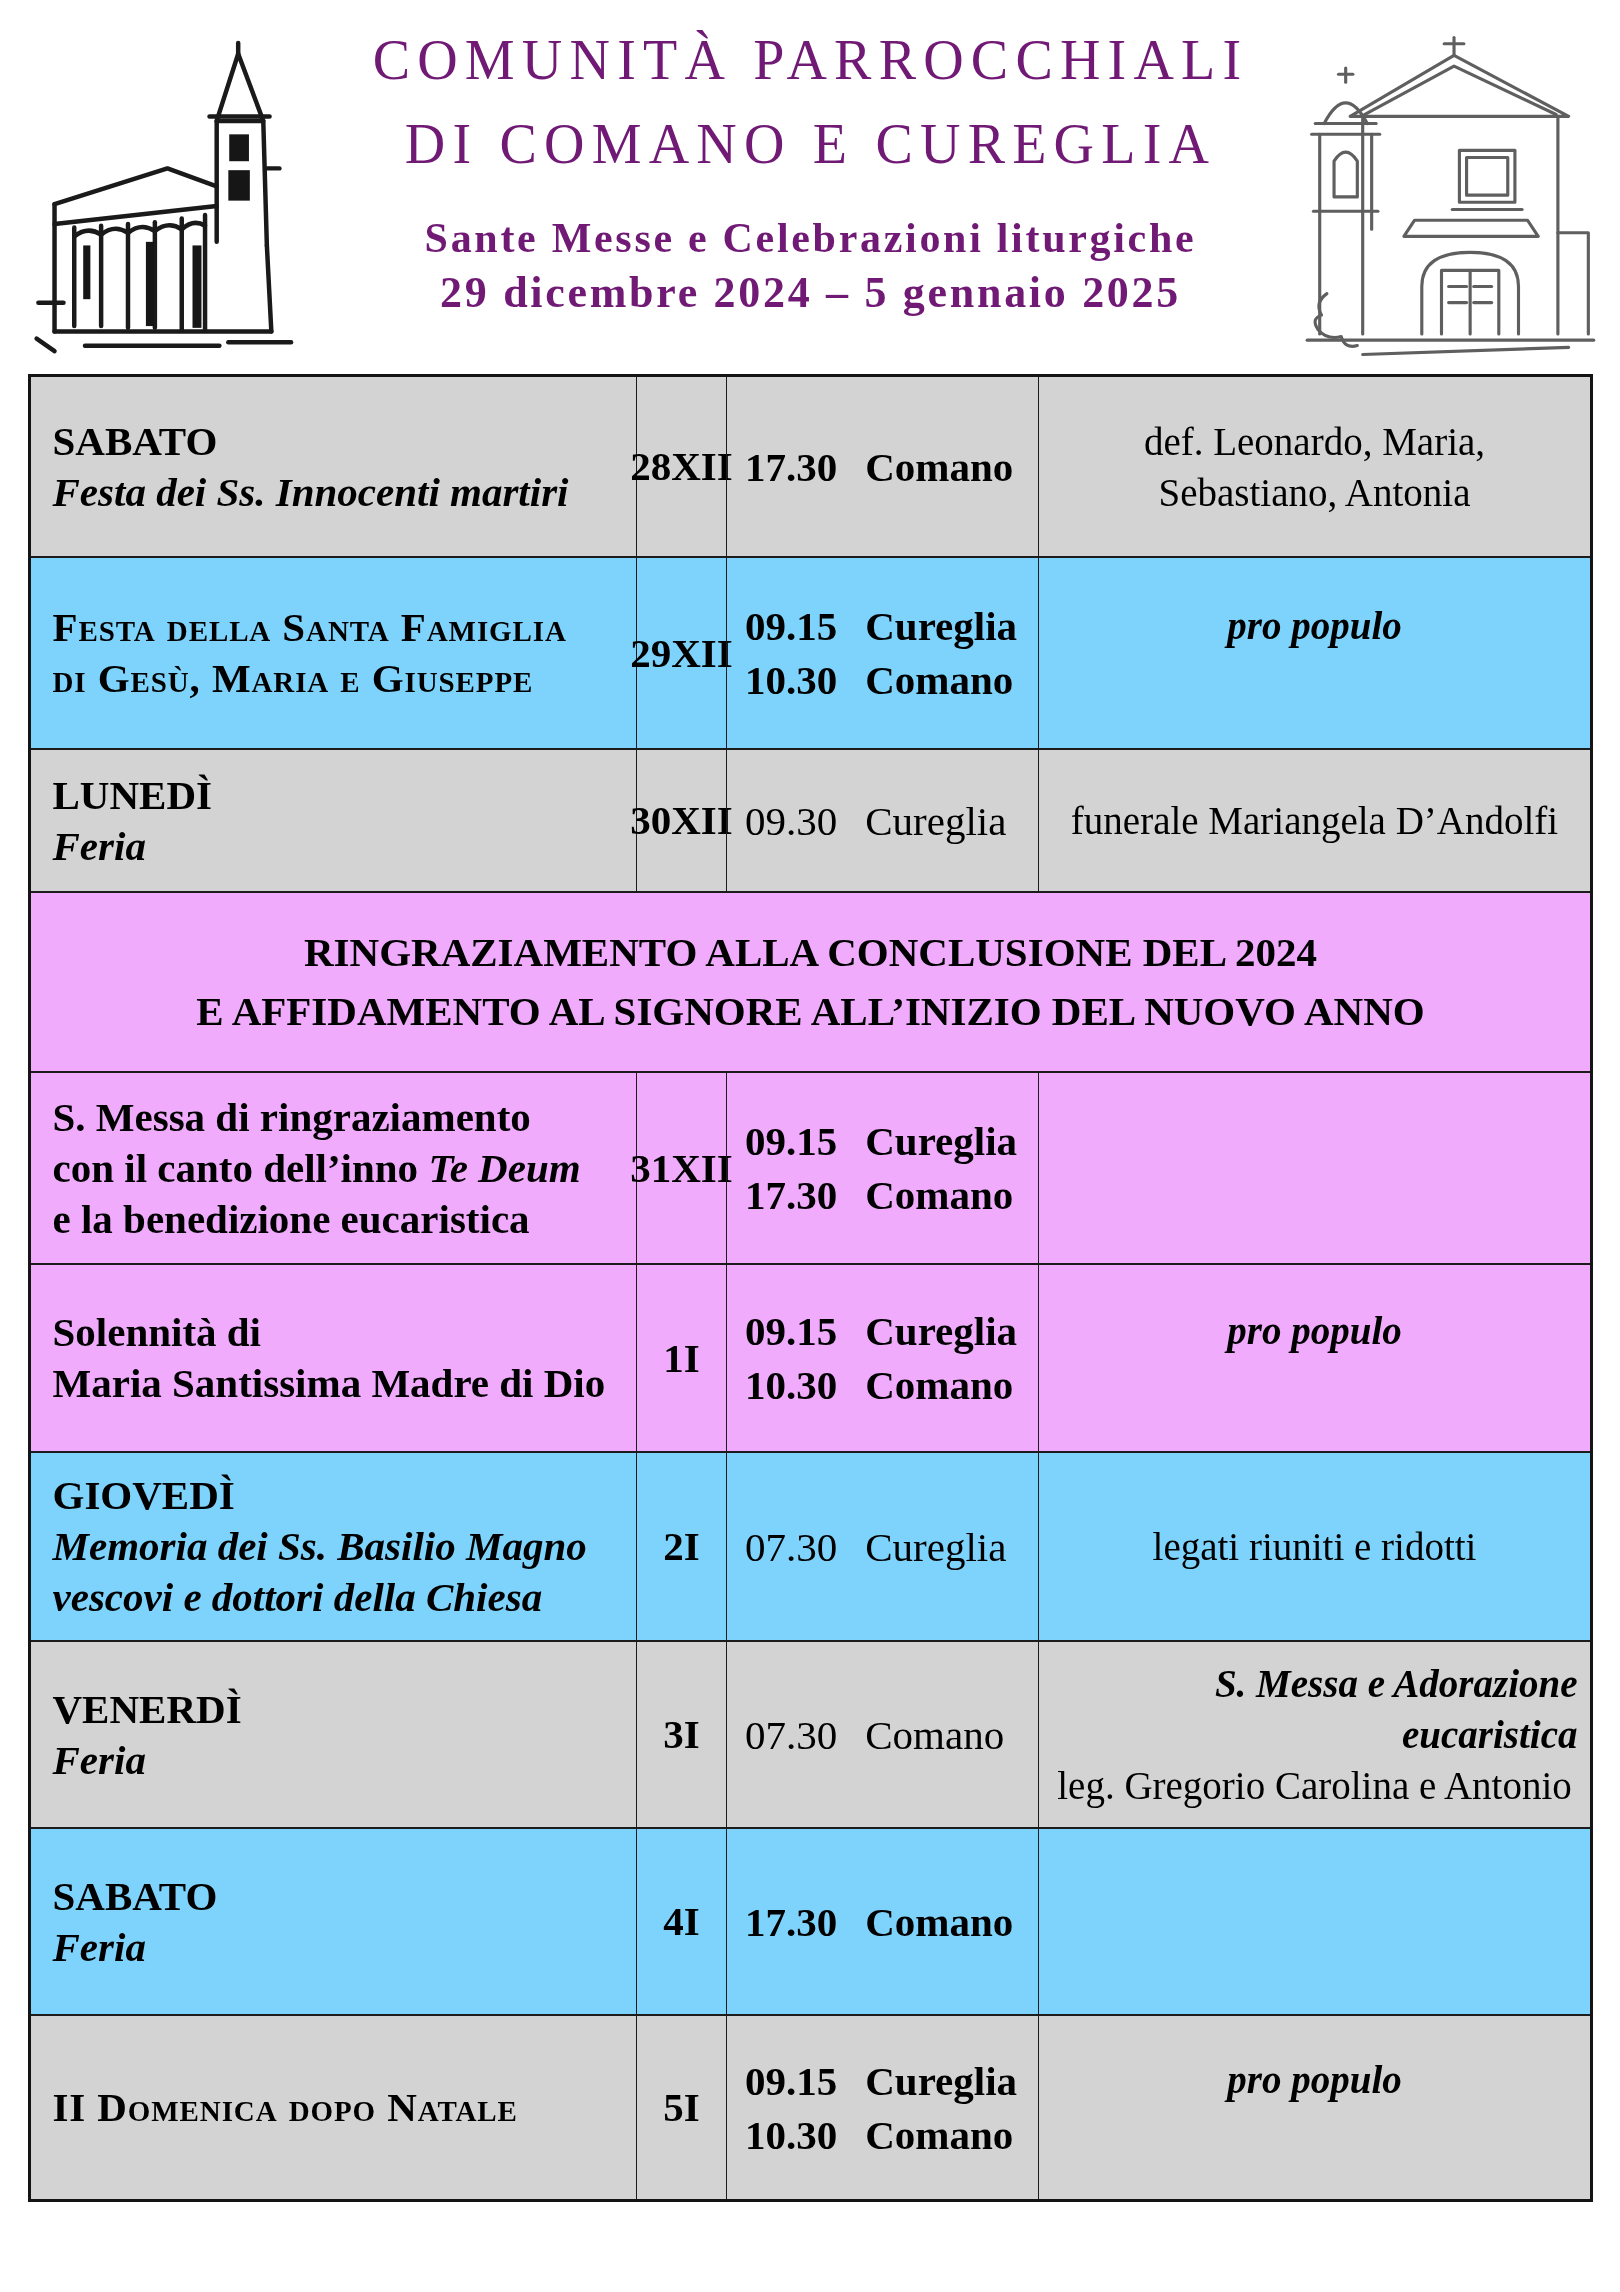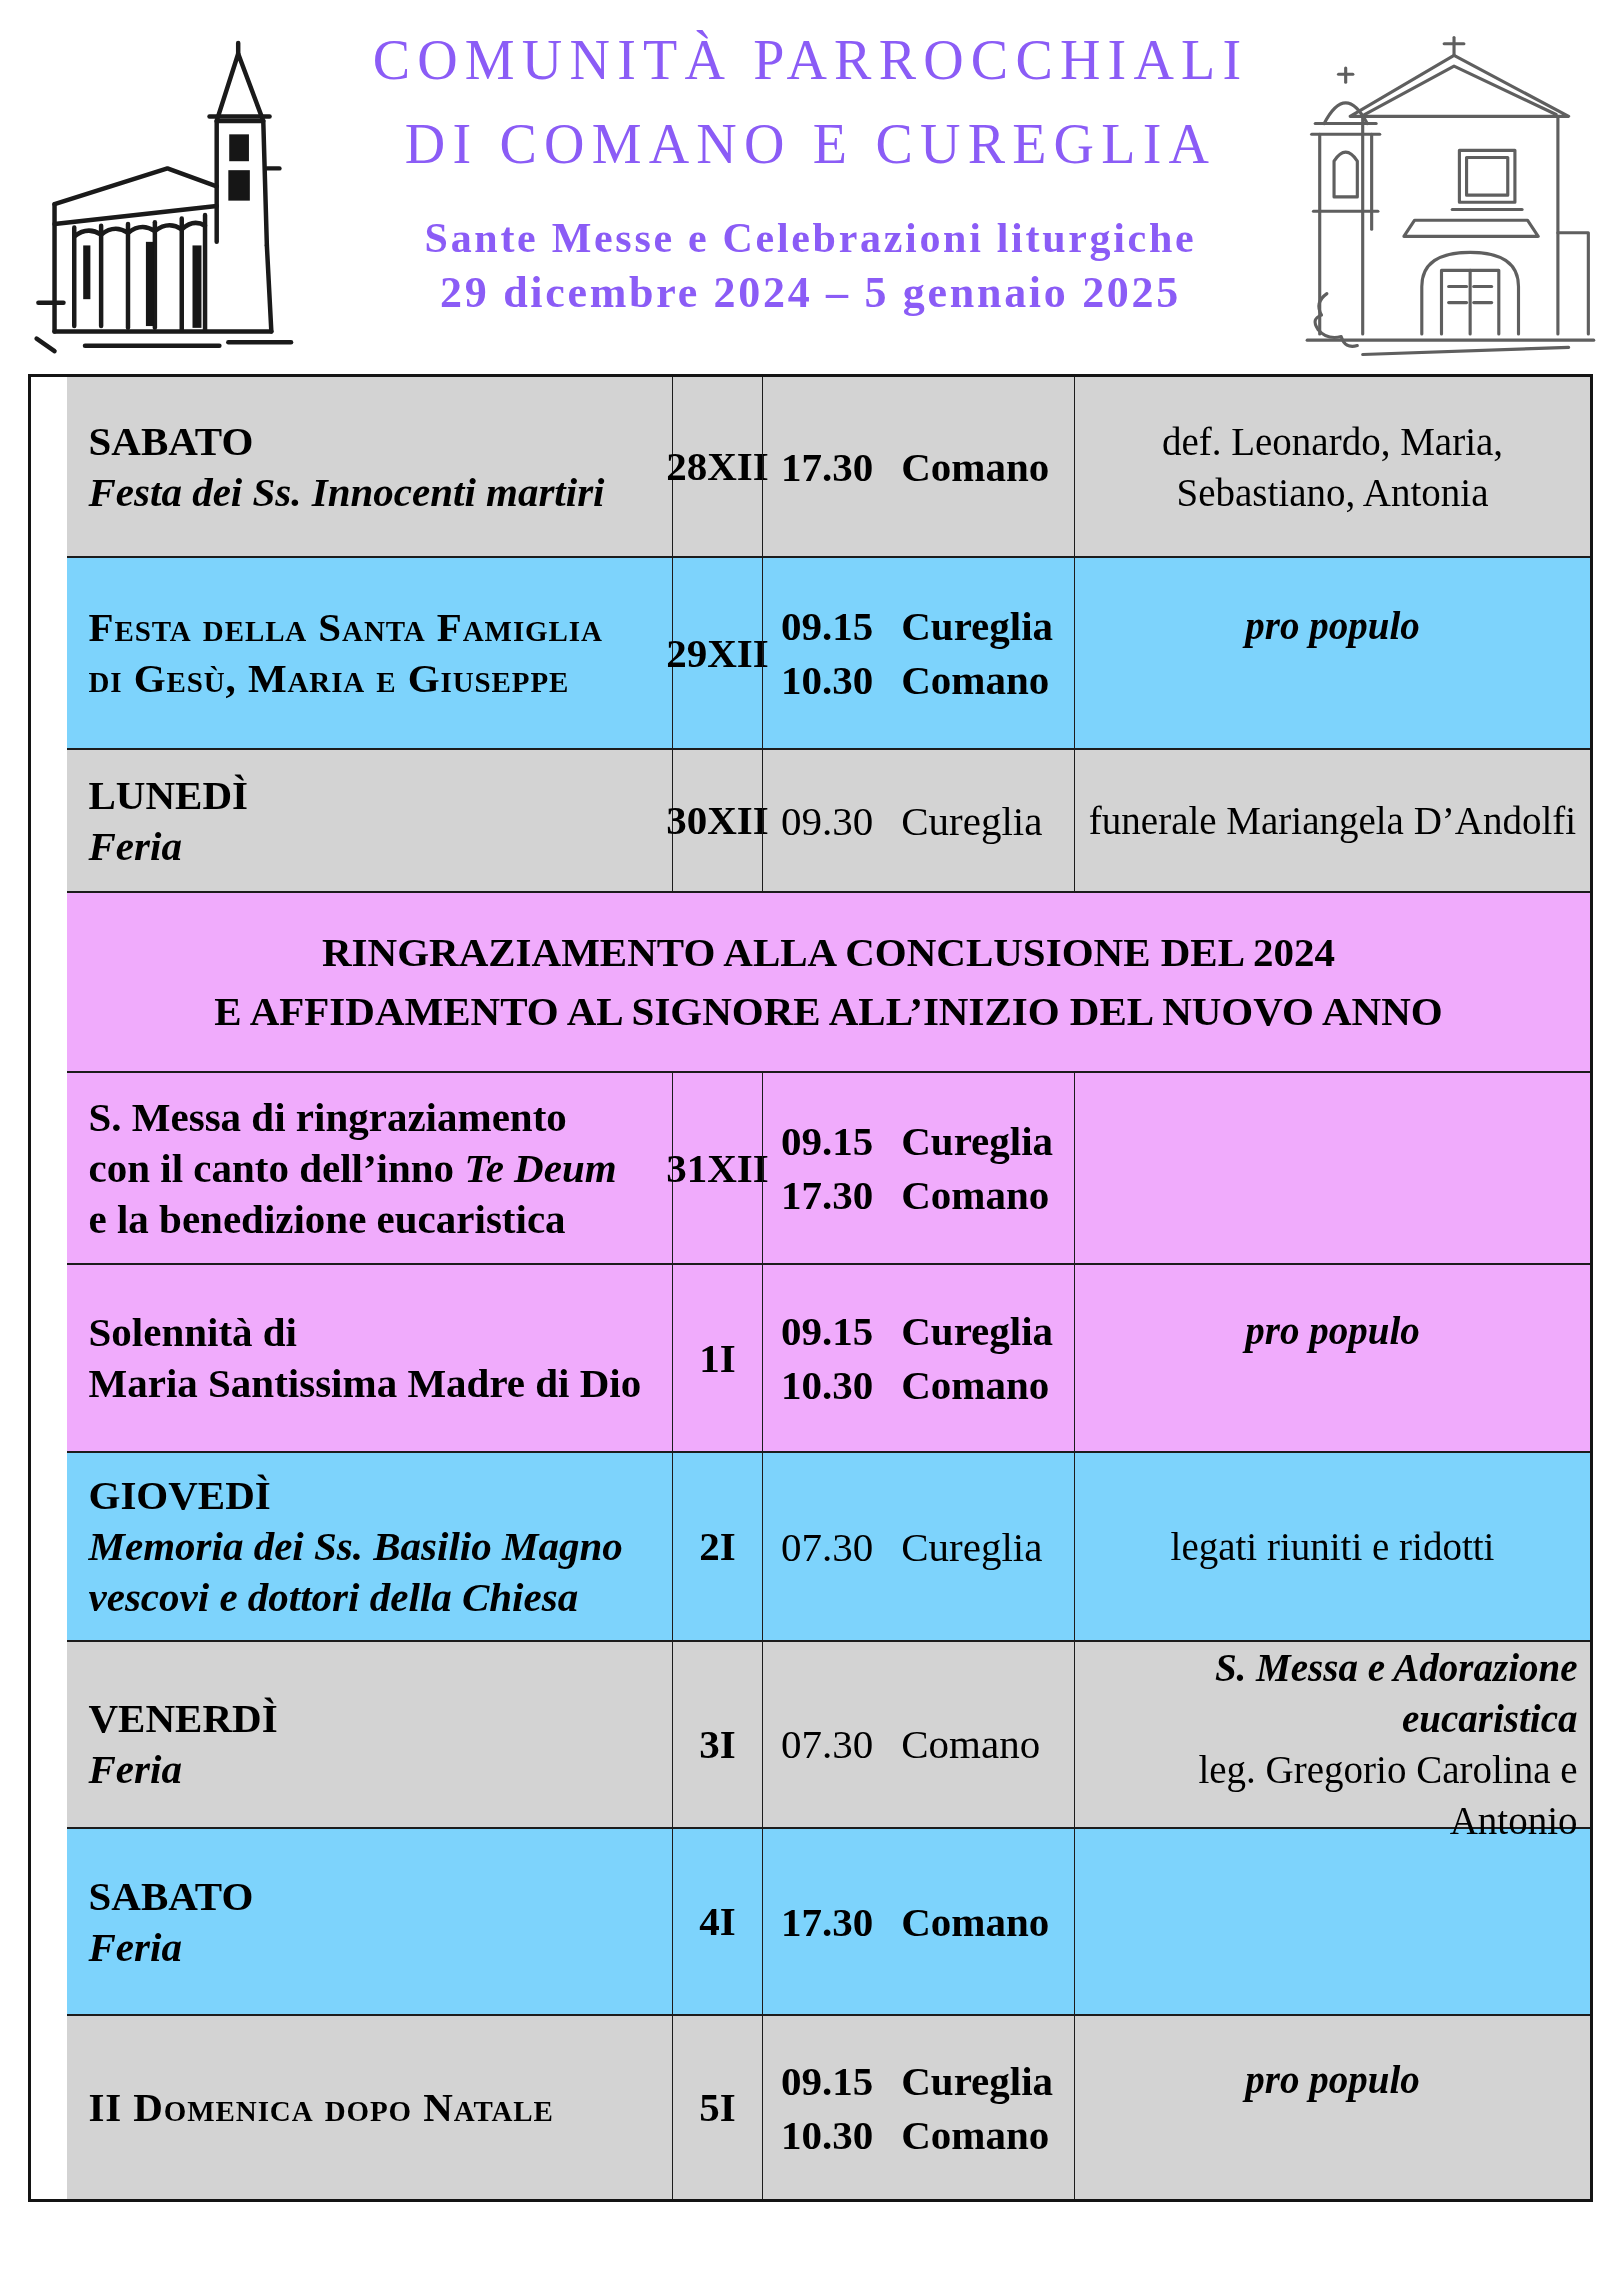--- a/index.html
+++ b/index.html
@@ -3,29 +3,29 @@
 <meta charset="utf-8">
 <style>
   html,body{margin:0;padding:0;background:#ffffff;}
   body{width:1620px;height:2293px;font-family:"Liberation Serif", serif;color:#000;}
   .page{position:relative;width:1620px;height:2293px;overflow:hidden;background:#fff;}
 
   
   .header{position:absolute;left:0;top:0;width:1620px;height:374px;}
   .church-left{position:absolute;left:30px;top:34px;width:282px;height:327px;}
   .church-right{position:absolute;left:1300px;top:25px;width:300px;height:351px;}
-  .titles{position:absolute;left:318px;top:27px;width:985px;text-align:center;color:#8b5cf6;}
+  .titles{position:absolute;left:318px;top:27px;width:985px;text-align:center;color:#701a75;}
   .t1{font-size:56px;letter-spacing:7.2px;line-height:66px;font-weight:400;}
   .t2{font-size:56px;letter-spacing:7.2px;line-height:66px;font-weight:400;margin-top:18px;}
   .s1{font-size:42px;font-weight:700;letter-spacing:2.7px;line-height:50px;margin-top:36px;}
   .s2{font-size:44px;font-weight:700;letter-spacing:2.7px;line-height:52px;margin-top:3.6px;}
 
   
   .cal{position:absolute;left:28px;top:374px;width:1565px;box-sizing:border-box;
-       border:3.6px solid #141414;padding-left:36px;}
+       border:3.6px solid #141414;}
   .row{display:grid;grid-template-columns:605px 90px 312px 1fr;box-sizing:border-box;}
   .row + .row{border-top:2.7px solid #1c1c1c;}
   .row.banner-row{grid-template-columns:1fr;}
   .h200{height:179px}.h214{height:192px}.h160{height:143px}.h201{height:180px}
   .h210{height:188px}.h211{height:189px}.h209{height:187px}.h207{height:185px}
 
   .bg-gray{background:#d3d3d3;}
   .bg-white{background:#7dd3fc;}
   .bg-green{background:#f0abfc;}
 

